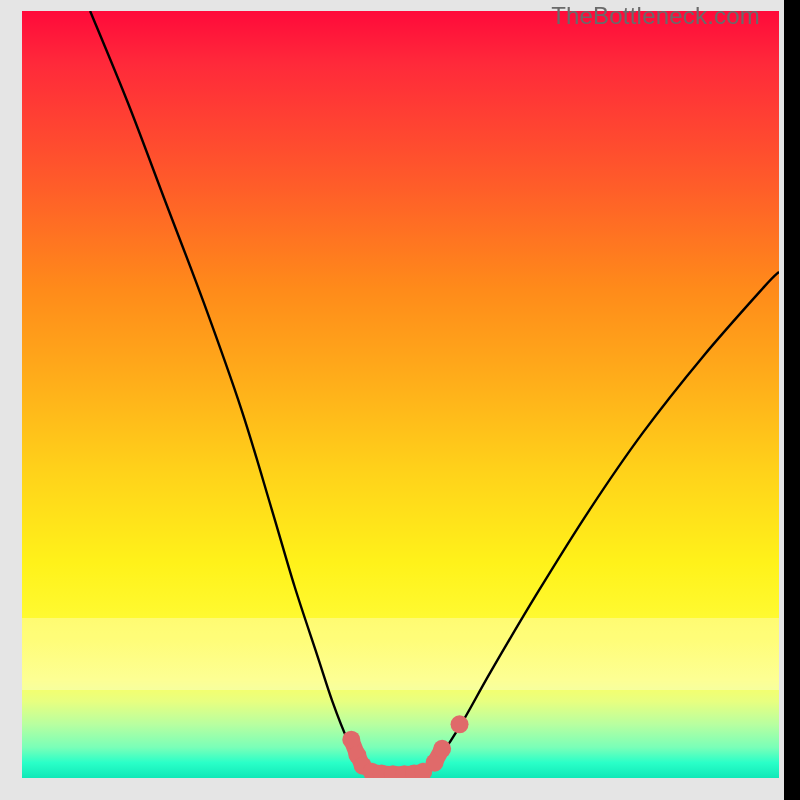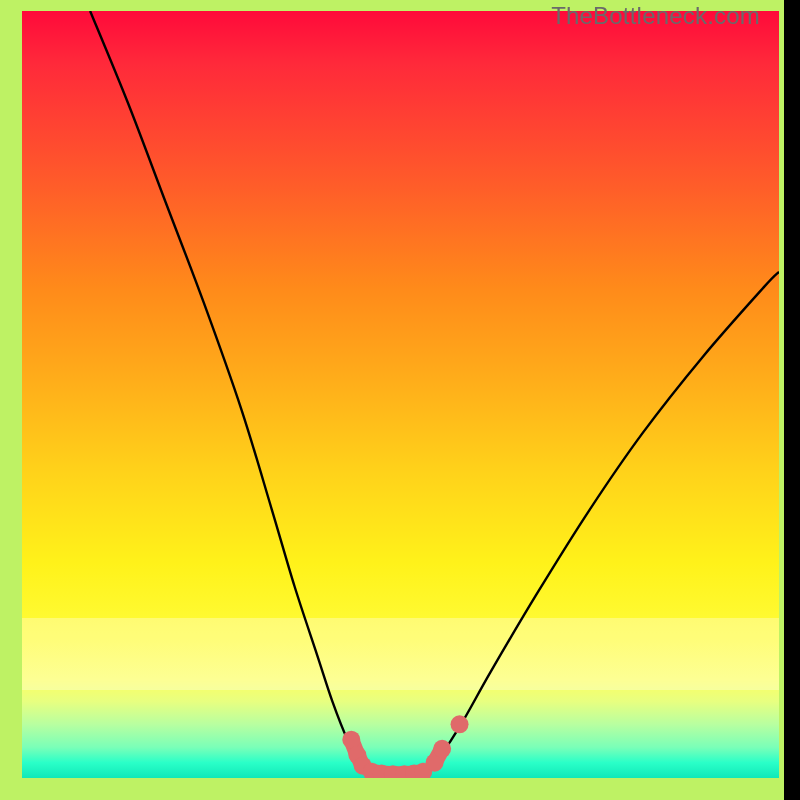--- a/index.html
+++ b/index.html
@@ -8,21 +8,21 @@
     width: 800px;
     height: 800px;
     overflow: hidden;
     background: #000;
     font-family: Arial, Helvetica, sans-serif;
   }
   .frame {
     position: relative;
     width: 784px;
     height: 800px;
-    background: #bef264;
+    background: #e5e5e5;
   }
   .plot {
     position: absolute;
     left: 22px;
     top: 11px;
     width: 757px;
     height: 767px;
     background: linear-gradient(to bottom,
       #ff0a3a 0%,
       #ff2a3a 7%,

